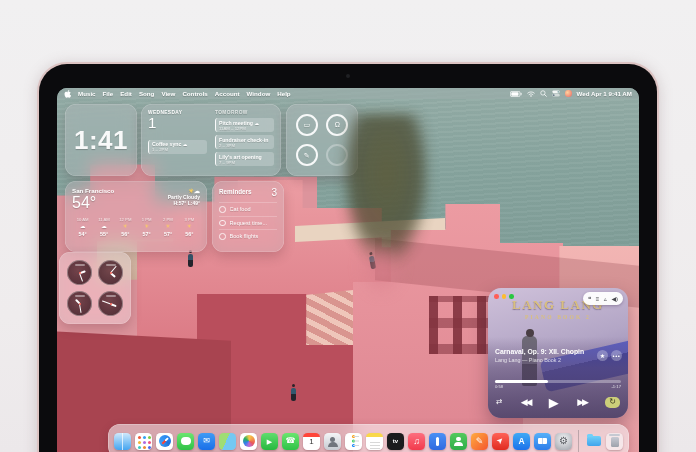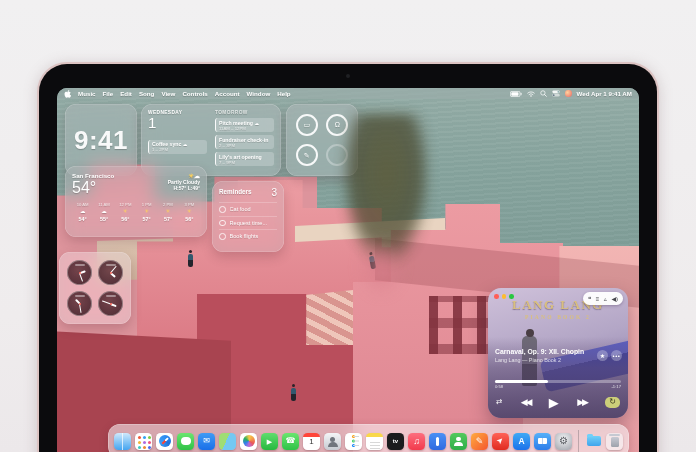--- a/index.html
+++ b/index.html
@@ -93,21 +93,21 @@
   .chip-title .cl { font-size:4.5px; }
   .chip-time { font-size:4.3px; color:rgba(255,255,255,.75); }
 
   .w-batt { left:229px; top:16px; width:72px; height:72px; padding:9px;
     display:grid; grid-template-columns:1fr 1fr; gap:7px; justify-items:center; align-items:center; }
   .ring { width:22px; height:22px; border-radius:50%; border:2.4px solid rgba(255,255,255,.92);
     display:flex; align-items:center; justify-content:center; font-size:7px; color:#fff; }
   .ring.dim { border-color:rgba(255,255,255,.30); }
   .ring .dev { font-size:7px; line-height:1; }
 
-  .w-weather { left:8px; top:78px; width:142px; height:71px; padding:6px 7px; }
+  .w-weather { left:8px; top:93px; width:142px; height:71px; padding:6px 7px; }
   .ww-top { display:flex; justify-content:space-between; }
   .ww-city { font-size:6.2px; font-weight:700; }
   .ww-temp { font-size:16px; font-weight:300; line-height:1.15; }
   .ww-right { text-align:right; font-size:5px; font-weight:600; }
   .ww-cond-ic { font-size:6px; }
   .ww-hours { display:flex; justify-content:space-between; margin-top:5px; }
   .wh { text-align:center; flex:1; }
   .wh-t { font-size:4.2px; color:rgba(255,255,255,.78); }
   .wh-i { font-size:5.5px; line-height:1.5; }
   .wh-i.sun { color:#ffd35c; text-shadow:none; }
@@ -322,21 +322,21 @@
                 <rect x=".5" y="5.5" width="11" height="4" rx="2" fill="#fff" opacity=".55"></rect>
                 <circle cx="2.5" cy="7.5" r="1.4" fill="#678"></circle>
               </svg>
           </span>
           <span class="avatar"></span>
           <span class="mb-item">Wed Apr 1  9:41 AM</span>
         </div>
       </div>
 
       <div class="widget w-clock">
-        <span class="time">9:41</span>
+        <span class="time">1:41</span>
       </div>
 
       <div class="widget w-cal">
         <div class="cal-col">
           <div class="cal-day">WEDNESDAY</div>
           <div class="cal-date">1</div>
           <div class="chip">
             <div class="chip-title"><span>Coffee sync</span> <span class="cl">☁</span></div>
             <div class="chip-time">1 – 2PM</div>
           </div>

